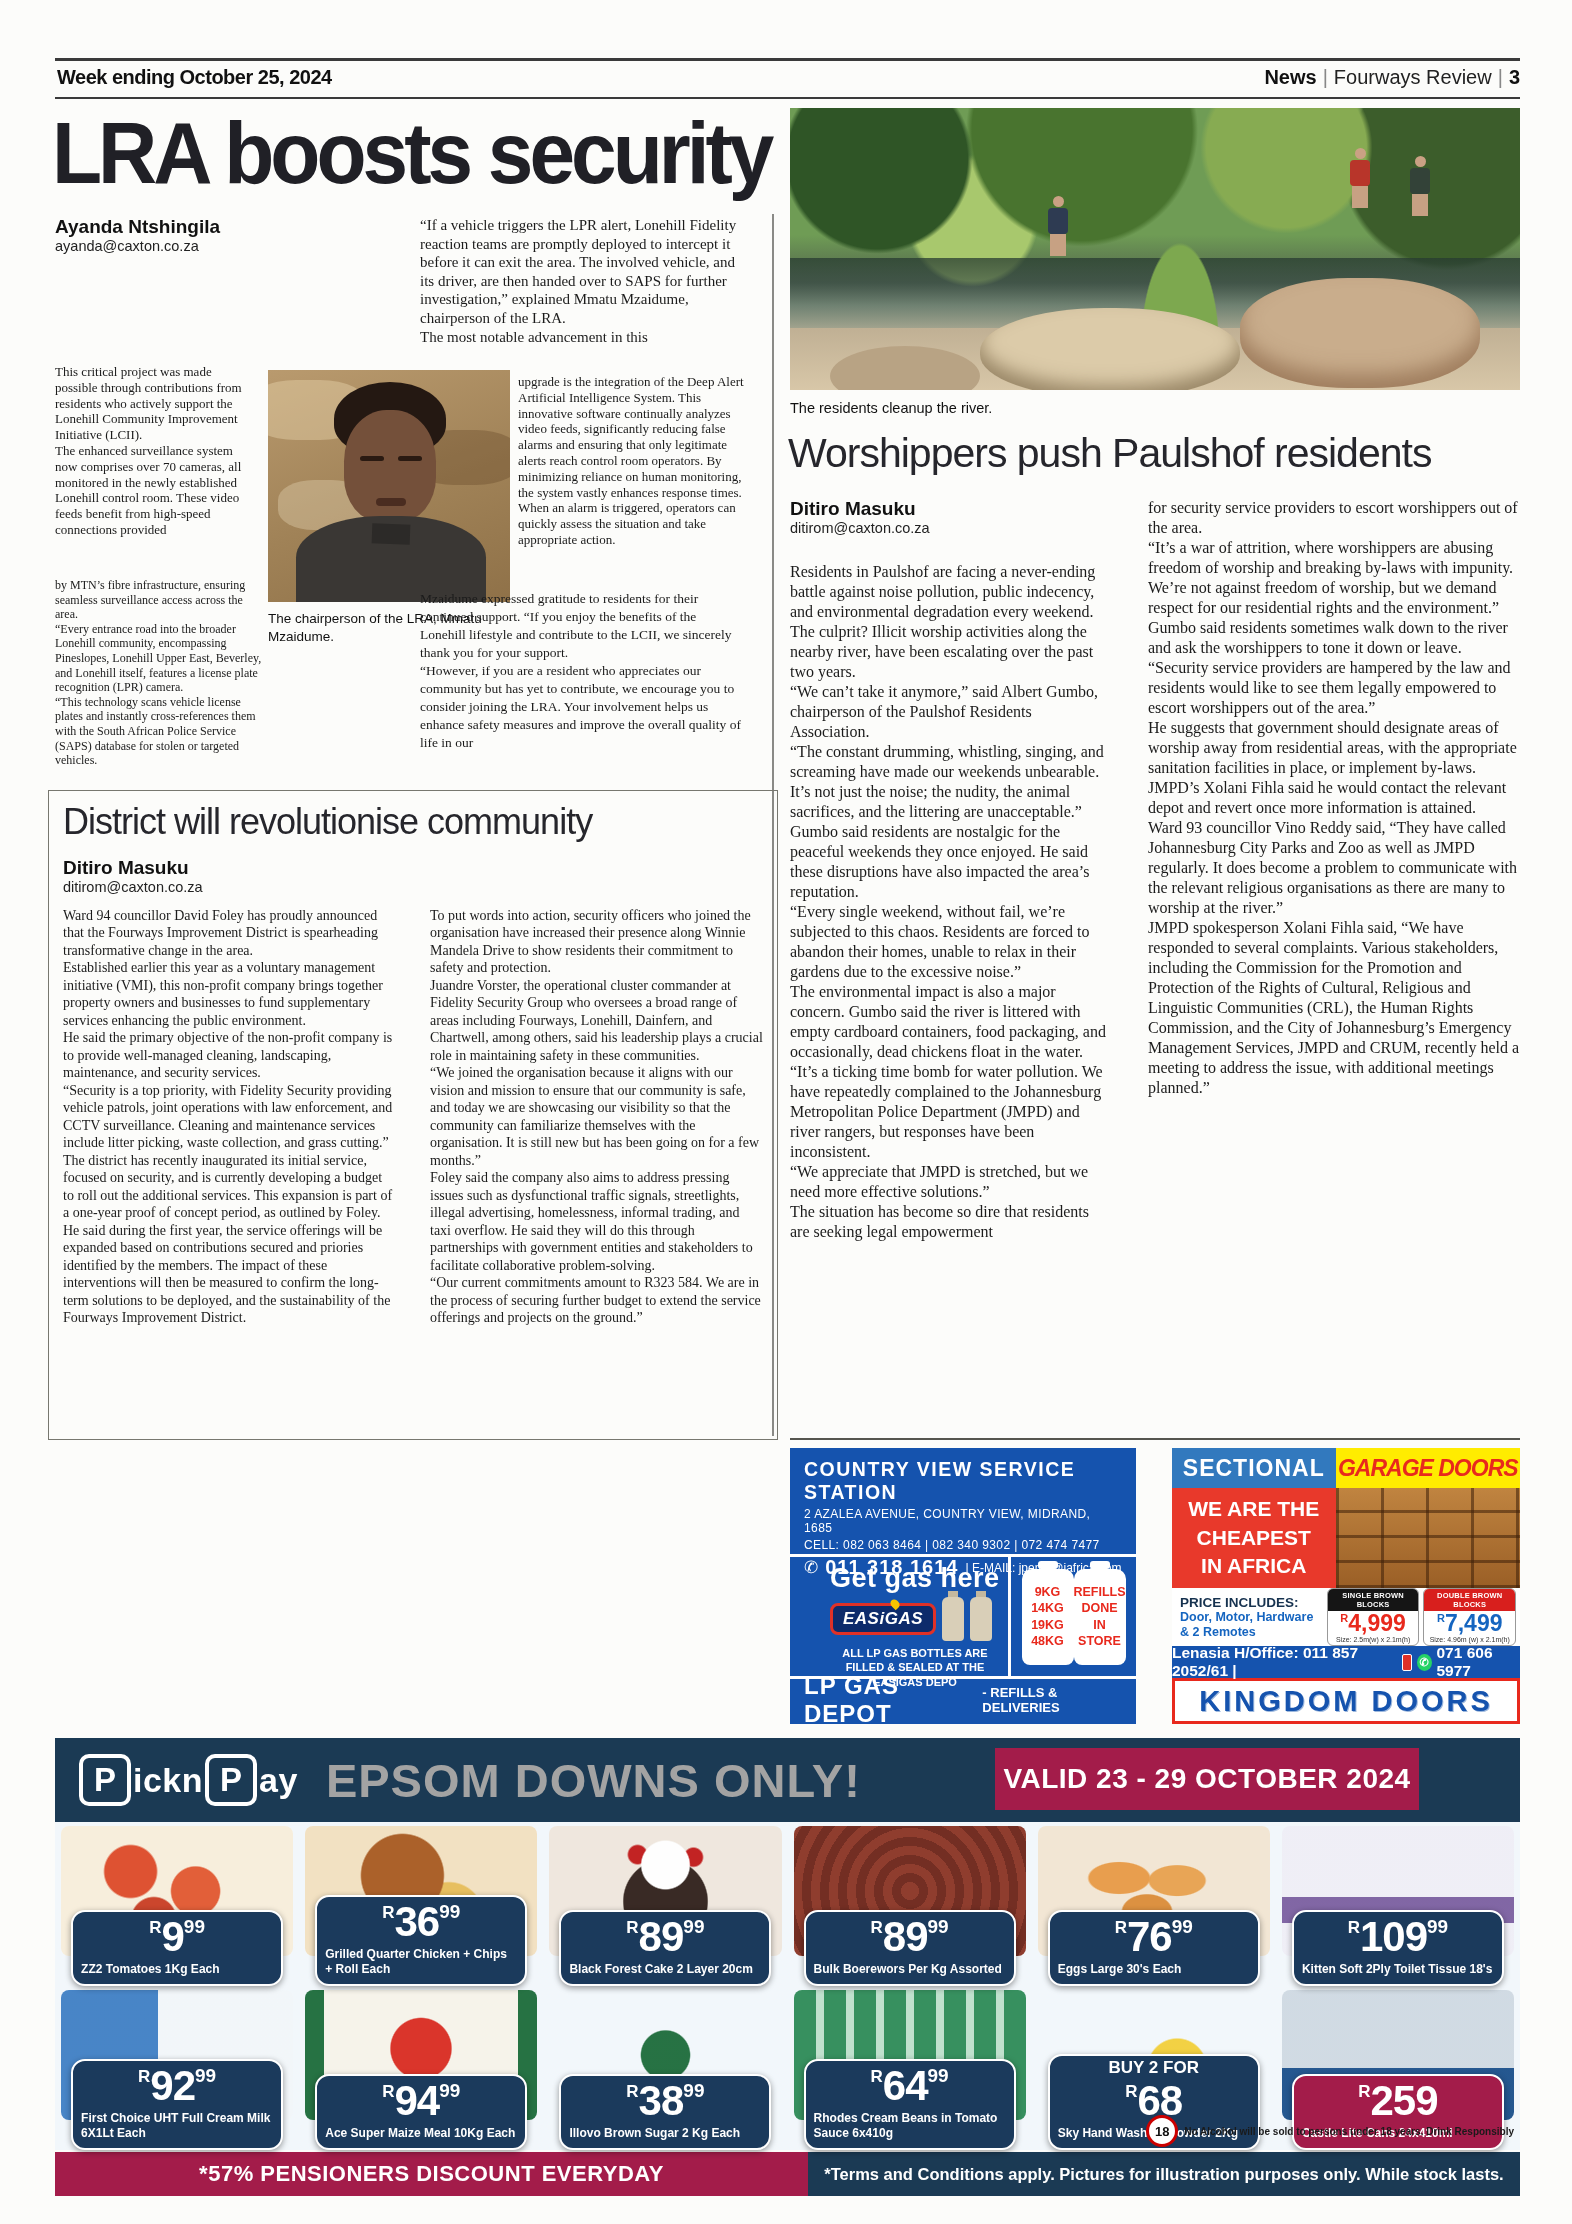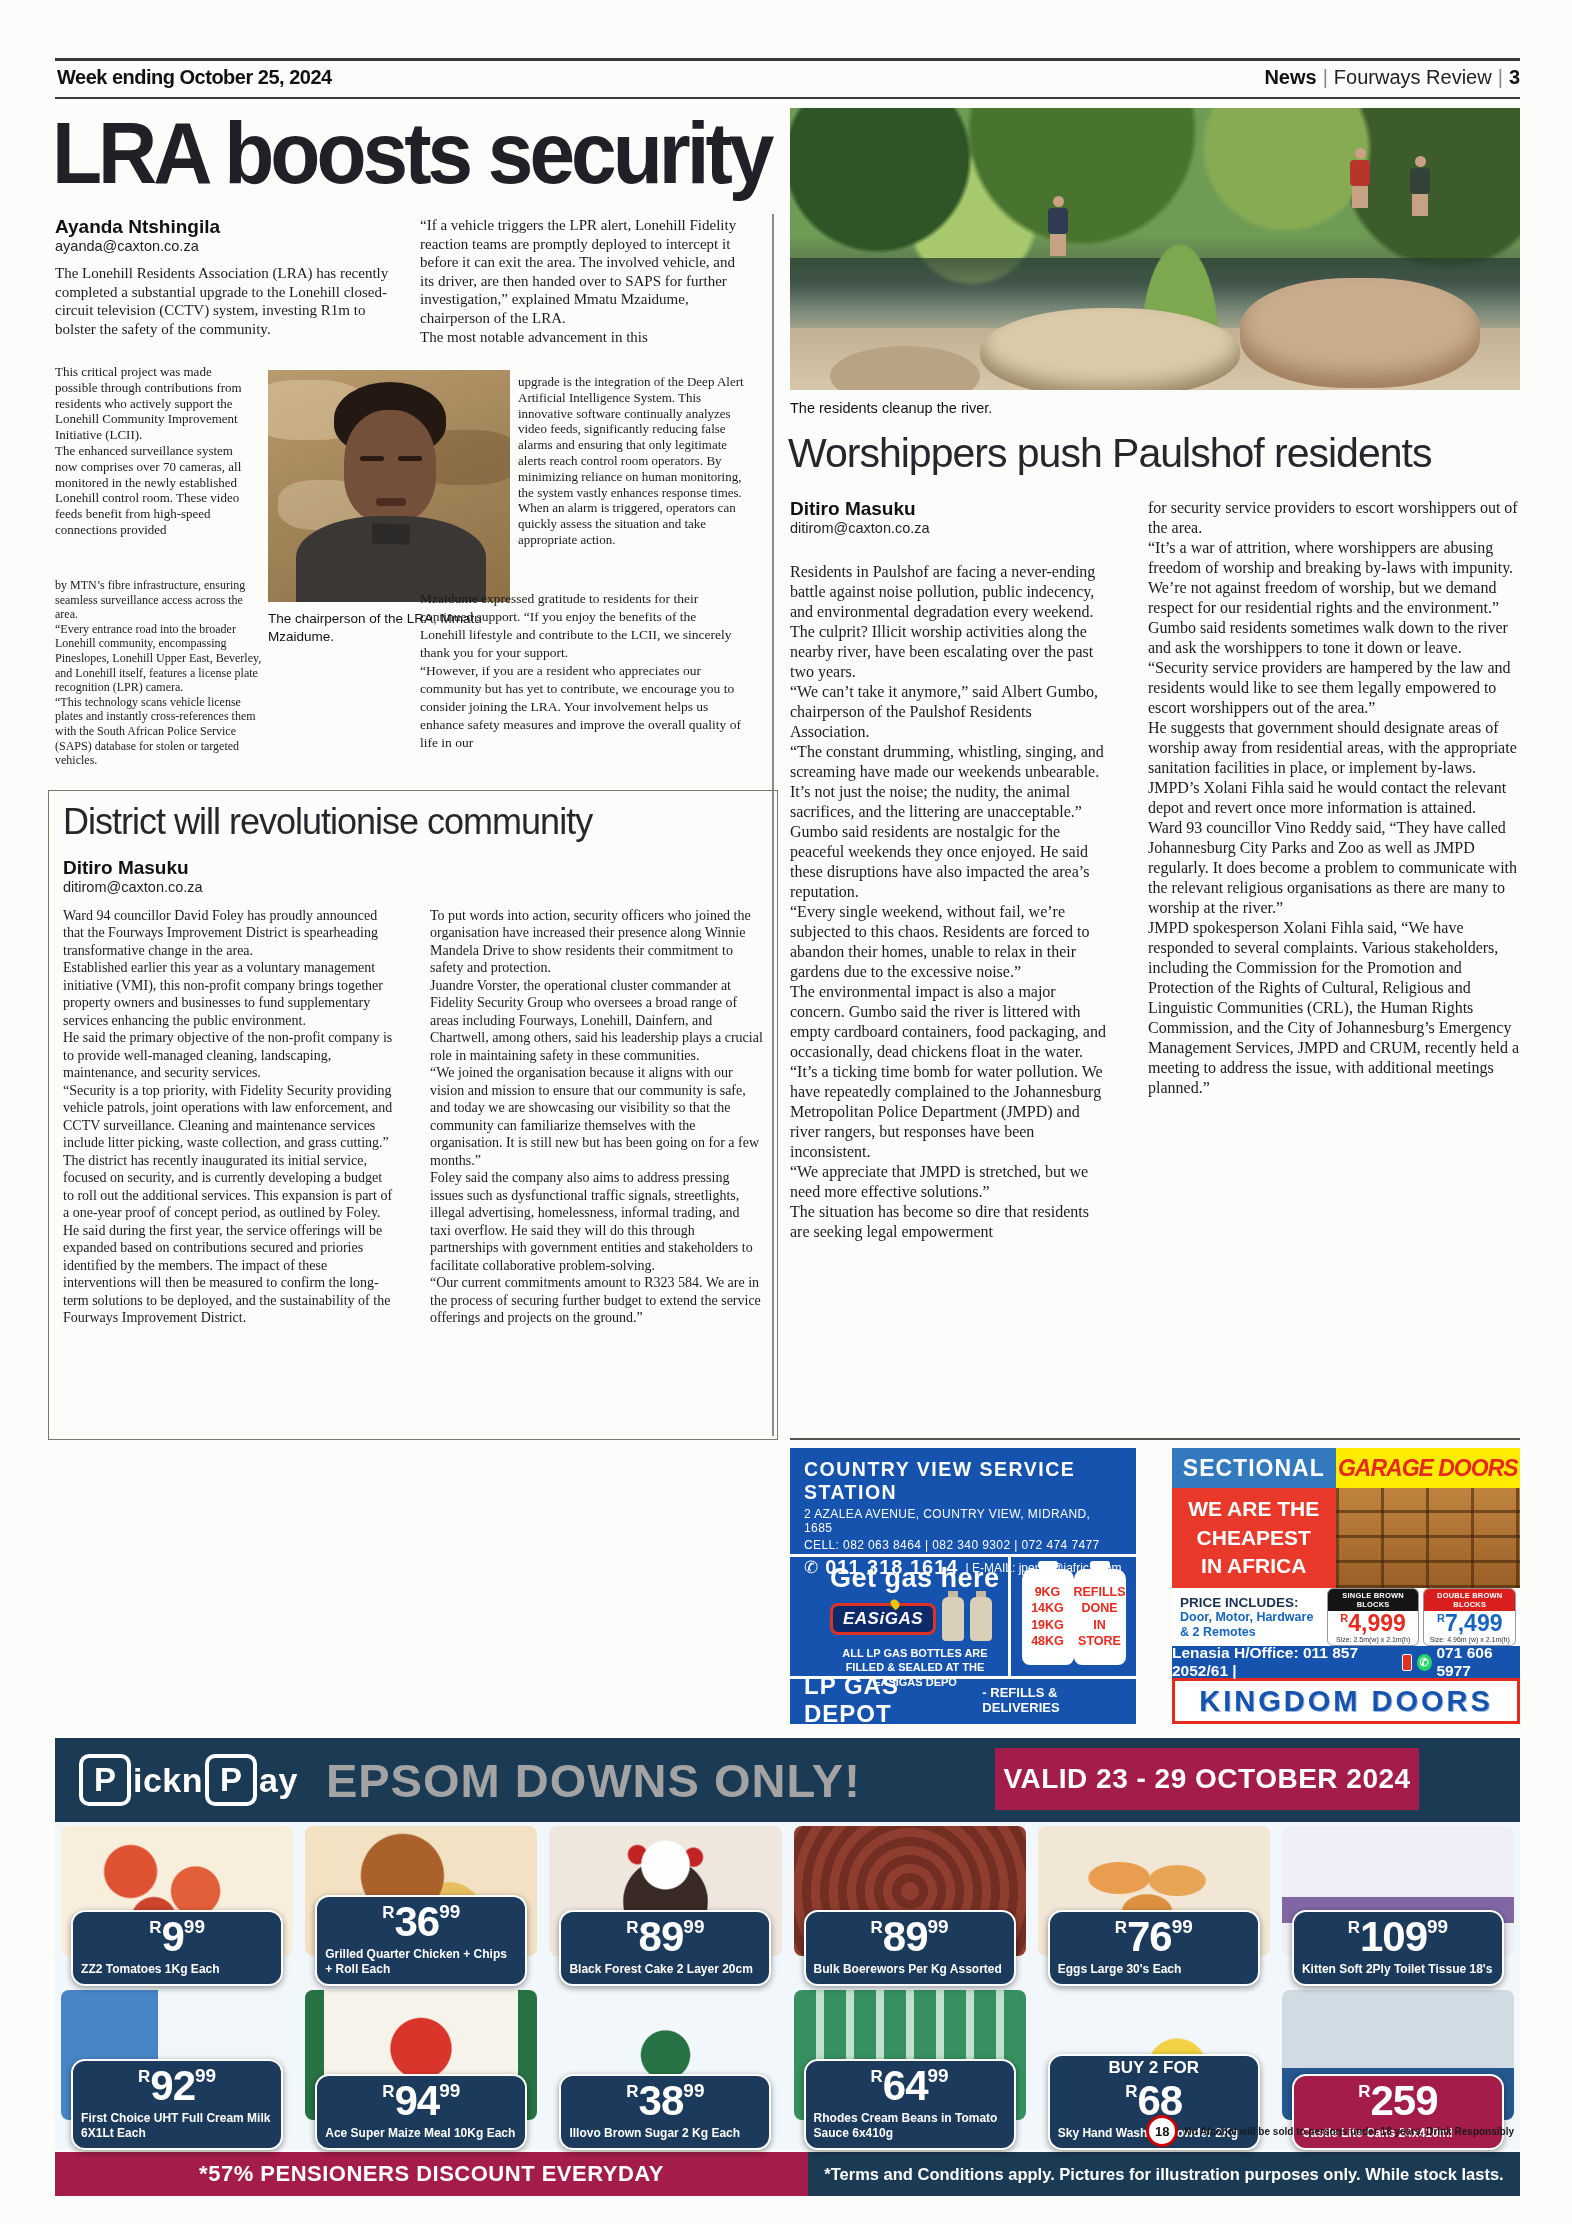--- a/index.html
+++ b/index.html
@@ -199,21 +199,20 @@
   <div class="abs" id="hdr-right">
     <b>News</b><span class="sep">|</span><span>Fourways Review</span><span class="sep">|</span><b>3</b>
   </div>
   <div class="abs" id="hdr-rule2"></div>
 
   <div class="abs" id="lra-headline">LRA boosts security</div>
   <div class="abs" id="lra-byline">
     <div class="byline-name">Ayanda Ntshingila</div>
     <div class="byline-mail">ayanda@caxton.co.za</div>
   </div>
-  <div class="abs serif flow" id="lra-p1">The Lonehill Residents Association (LRA) has recently completed a substantial upgrade to the Lonehill closed-circuit television (CCTV) system, investing R1m to bolster the safety of the community.</div>
   <div class="abs serif flow" id="lra-n1">This critical project was made possible through contributions from residents who actively support the Lonehill Community Improvement Initiative (LCII).
 The enhanced surveillance system now comprises over 70 cameras, all monitored in the newly established Lonehill control room. These video feeds benefit from high-speed connections provided</div>
   <div class="abs" id="lra-photo">
     <div class="stone1"></div>
     <div class="stone2"></div>
     <div class="stone3"></div>
     <div class="hair"></div>
     <div class="face"></div>
     <div class="brow eyeL"></div>
     <div class="brow eyeR"></div>

